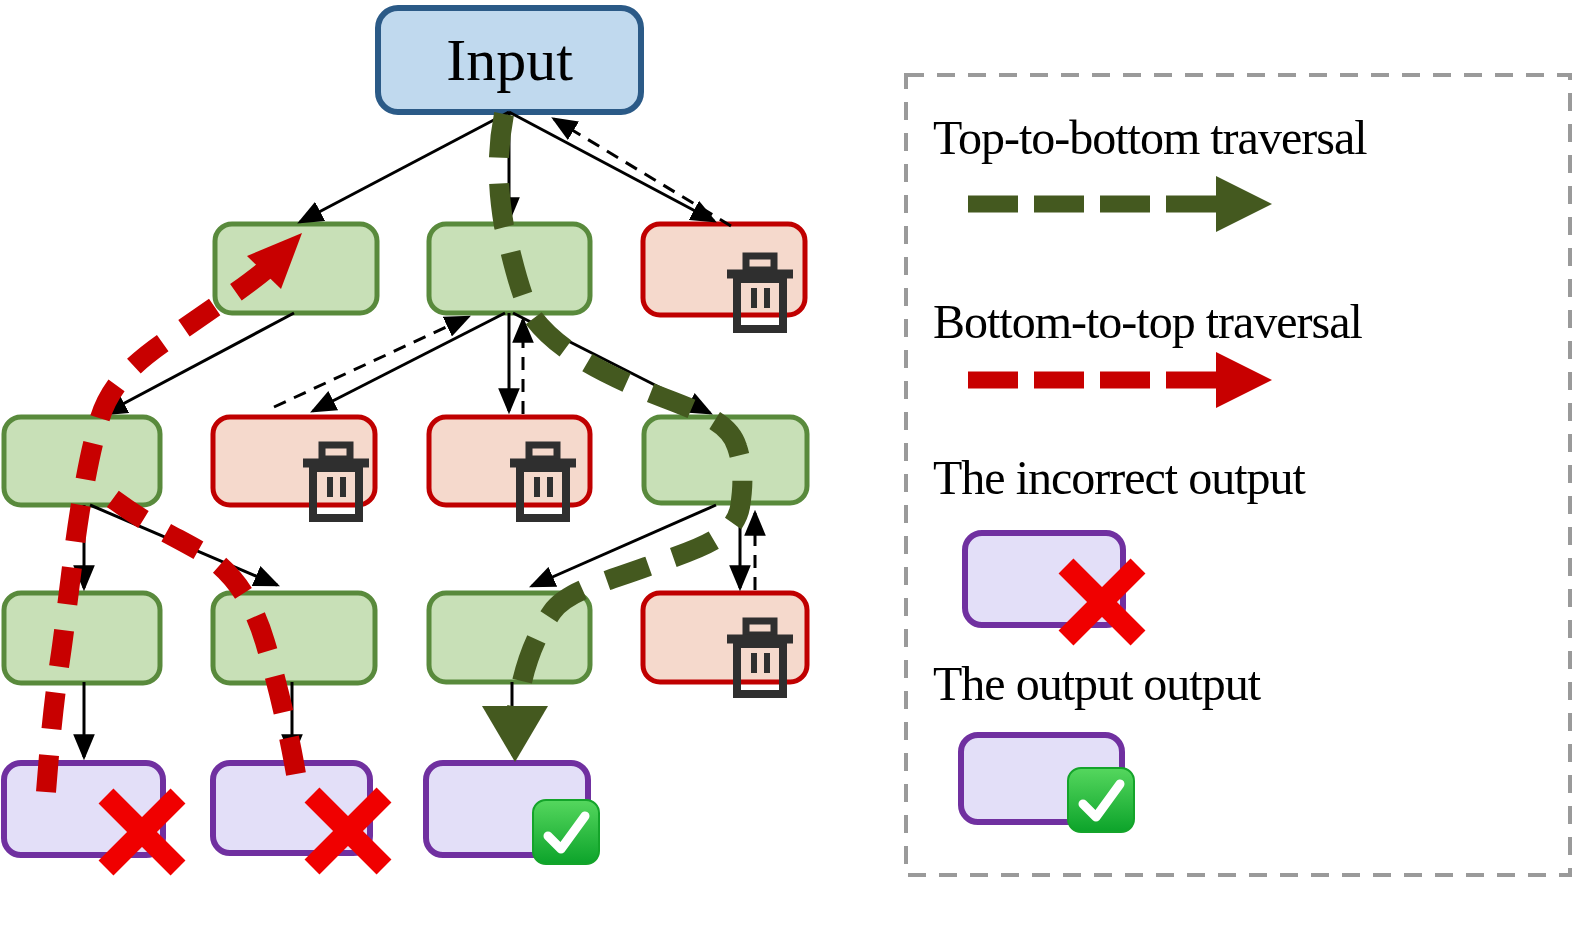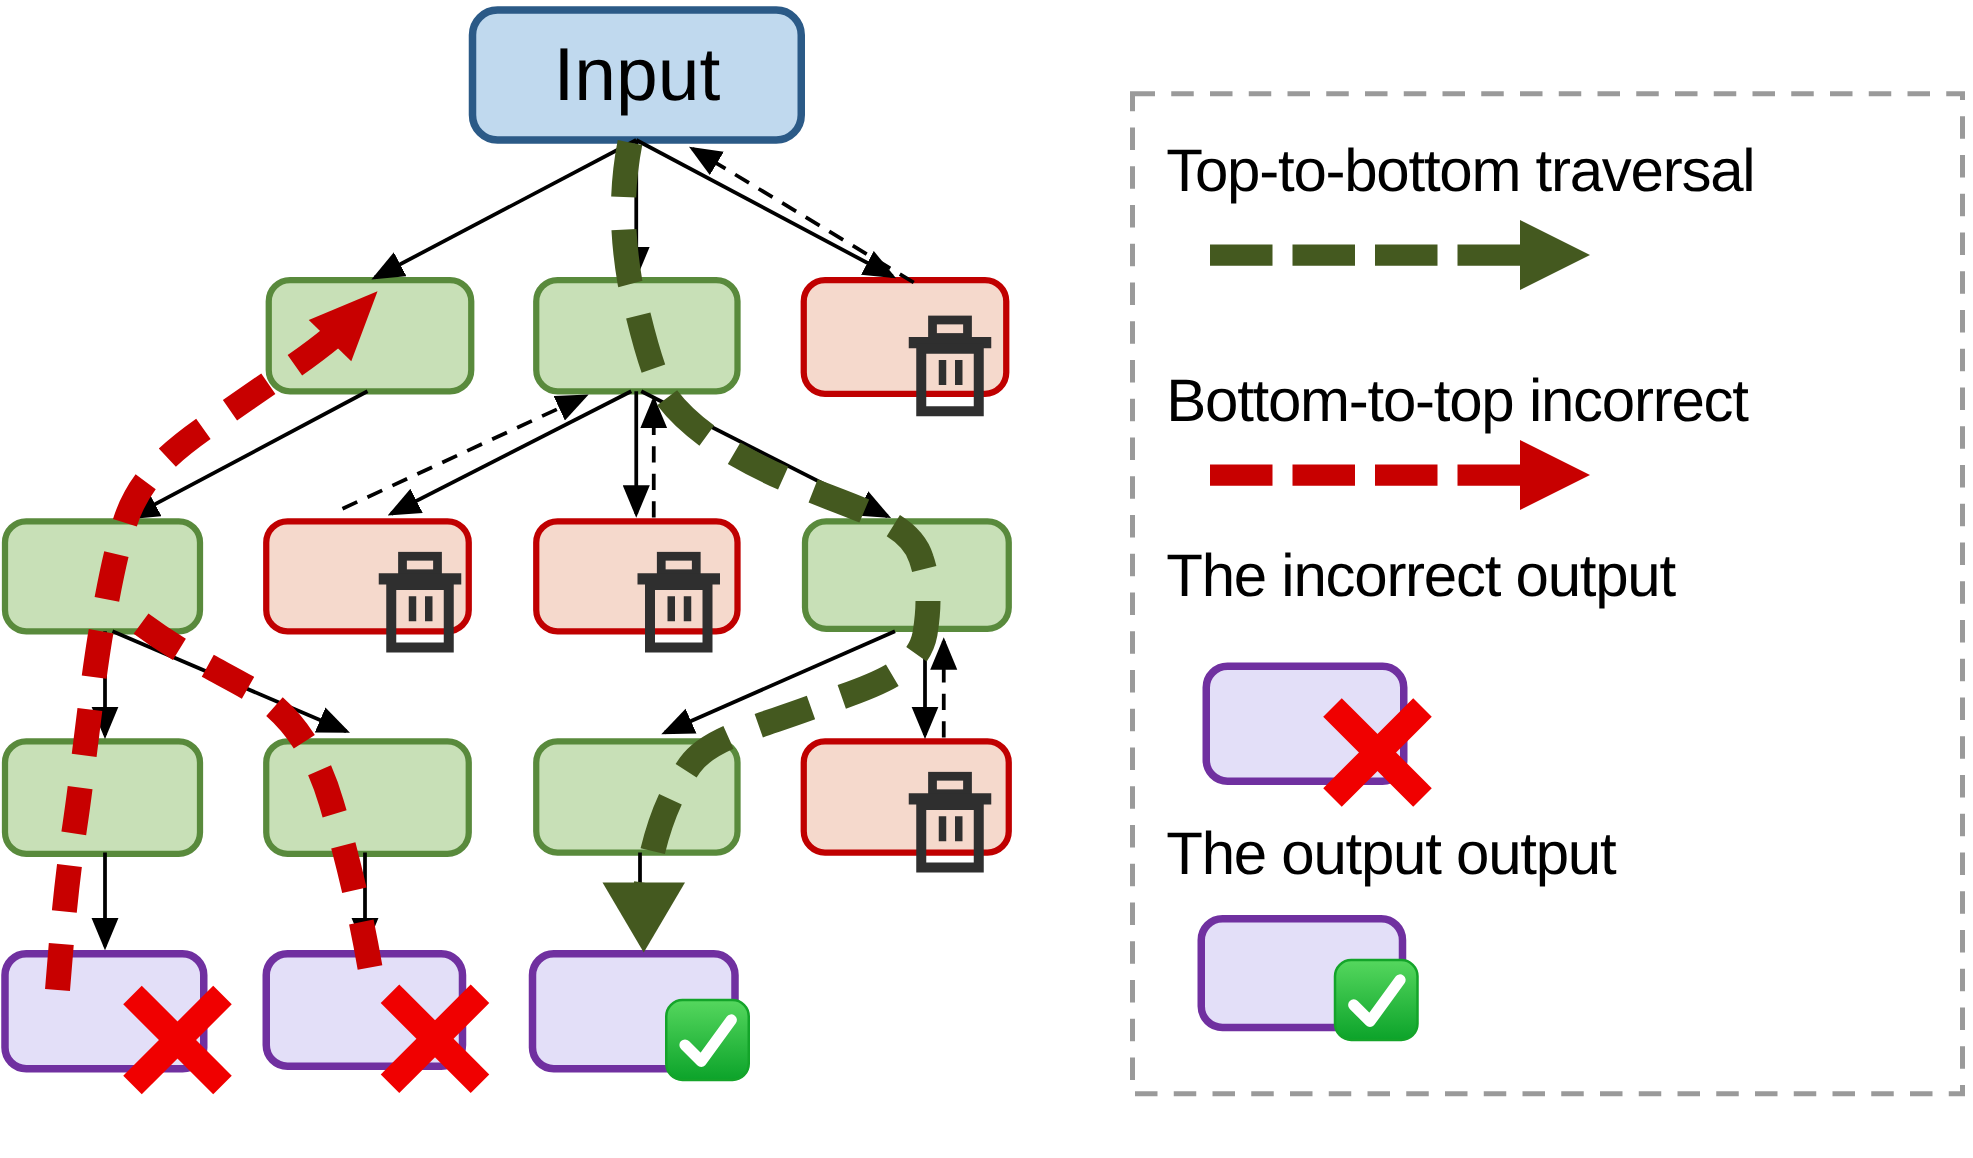--- a/index.html
+++ b/index.html
@@ -1,20 +1,20 @@
 <!DOCTYPE html>
 <html style="--background: #ffffff; --input-fill: #c0d9ee; --input-border: #2b5a87; --kept-fill: #c8e0b7; --kept-border: #598a3c; --pruned-fill: #f5d9cc; --pruned-border: #c00000; --output-fill: #e3dff8; --output-border: #7030a0; --traversal-green: #44591f; --traversal-red: #c80000; --cross-red: #f00000; --check-green: #14a42a; --edge-black: #000000; --trash-gray: #2f2f2f; --legend-border: #9a9a9a;"><head>
 <meta charset="utf-8">
 <style>
   html,body{margin:0;padding:0;background:#fff;}
   .stage{
     position:relative;
     width:1578px;height:926px;
     background:var(--background,#fff);
-    font-family:Liberation Sans, sans-serif;
+    font-family:Liberation Serif, serif;
     overflow:hidden;
   }
   svg{position:absolute;inset:0;display:block;}
 
   
   .node{stroke-width:5;}
   .node-input{fill:var(--input-fill);stroke:var(--input-border);stroke-width:6;}
   .node-kept{fill:var(--kept-fill);stroke:var(--kept-border);}
   .node-pruned{fill:var(--pruned-fill);stroke:var(--pruned-border);}
   .node-output{fill:var(--output-fill);stroke:var(--output-border);stroke-width:6;}
@@ -43,21 +43,21 @@
   
   .overlay-label{position:absolute;color:#000;white-space:nowrap;}
   .input-label{
     left:378px;top:8px;width:263px;height:104px;
     display:flex;align-items:center;justify-content:center;
     font-size:60px;line-height:1;
   }
   .legend-label{left:933px;font-size:48px;letter-spacing:-1px;line-height:1.1;}
   .legend-label-1{top:112px;}
   .legend-label-2{top:296px;}
-  .legend-label-3{top:436px;}
+  .legend-label-3{top:452px;}
   .legend-label-4{top:658px;}
 </style>
 </head>
 <body>
 
 <div class="stage">
 
 <svg width="1578" height="926" viewBox="0 0 1578 926">
   <defs>
     <marker id="ah" markerUnits="userSpaceOnUse" markerWidth="26" markerHeight="22" viewBox="0 0 12 10" refX="10.5" refY="5" orient="auto">
@@ -178,17 +178,17 @@
     <rect class="node node-output" x="961" y="735" width="161" height="87" rx="17"></rect>
     <g transform="translate(1068,768)">
       <rect class="check-body" x="0" y="0" width="66" height="64" rx="13"></rect>
       <polyline class="check-tick" points="15,36 28,49 52,16"></polyline>
     </g>
   </g>
 </svg>
 
 <div class="overlay-label input-label">Input</div>
 <div class="overlay-label legend-label legend-label-1">Top-to-bottom traversal</div>
-<div class="overlay-label legend-label legend-label-2">Bottom-to-top incorrect</div>
+<div class="overlay-label legend-label legend-label-2">Bottom-to-top traversal</div>
 <div class="overlay-label legend-label legend-label-3">The incorrect output</div>
 <div class="overlay-label legend-label legend-label-4">The output output</div>
 
 </div>
 
 </body></html>

